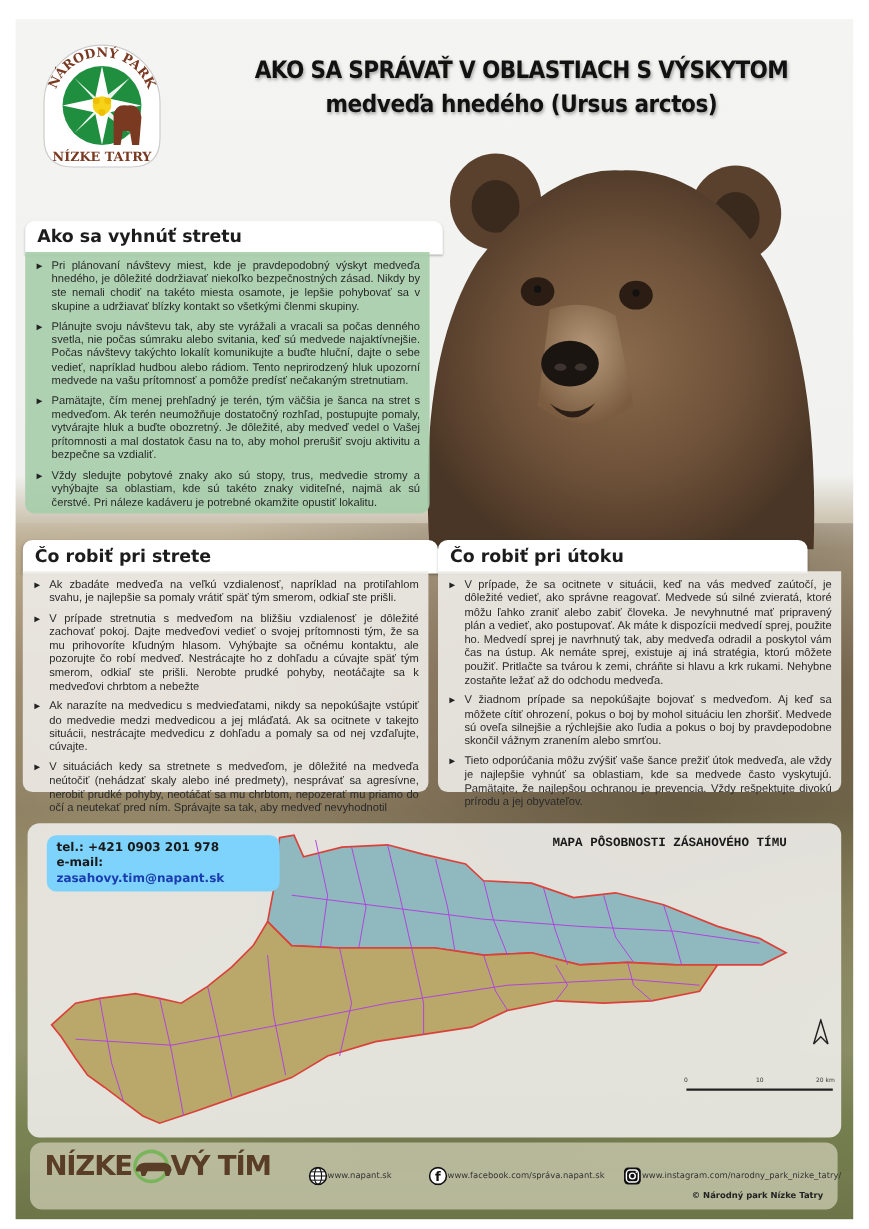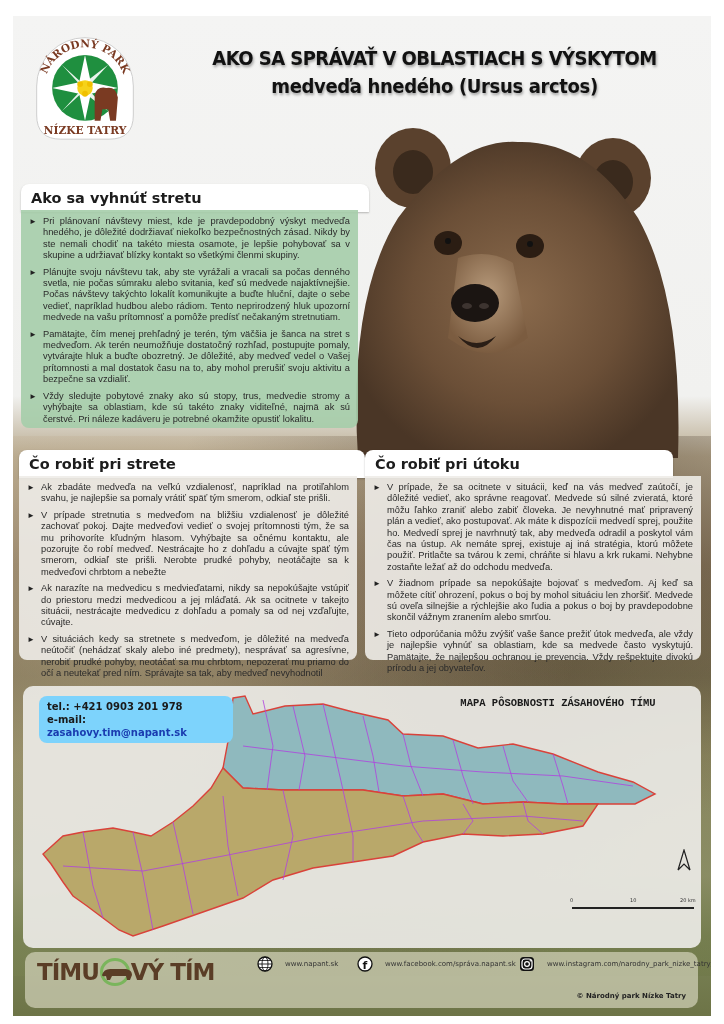--- a/index.html
+++ b/index.html
@@ -64,21 +64,21 @@
   .scalebar { position: absolute; left: 545px; top: 208px; width: 130px; height: 20px; }
 
   
   .footer { position: absolute; left: 12px; top: 936px; width: 673px; height: 56px;
             background: rgba(205,205,180,0.75); border-radius: 10px; }
   .brand { position: absolute; left: 12px; top: 6px; font-family: "DejaVu Sans", sans-serif; font-weight: bold;
            font-size: 23px; color: #5a3d26; letter-spacing: -1px; display:flex; align-items:center; }
   .brand .o { display:inline-block; width: 30px; height: 28px; border: 3px solid #7ab55c; border-radius: 50%; margin: 0 1px; position: relative; }
   .brand .o svg { position:absolute; left:-3px; top:4px; }
   .brand-sub { position: absolute; left: 48px; top: 36px; font-family: "DejaVu Sans", sans-serif; font-weight: bold; font-size: 8.5px; color: #5a3d26; margin-top: 36px; }
-  .link { position: absolute; top: 4px; font-size: 7px; color: #333; display: flex; align-items: center; gap: 12px; font-family: "DejaVu Sans", sans-serif; }
+  .link { position: absolute; top: 20px; font-size: 7px; color: #333; display: flex; align-items: center; font-family: "DejaVu Sans", sans-serif; }
   .ico { width: 16px; height: 16px; display:inline-block; }
   .copyright { position: absolute; right: 12px; top: 40px; font-family: "DejaVu Sans", sans-serif; font-weight: bold; font-size: 7px; color: #222; }
 </style>
 </head>
 <body>
 
 <div class="poster">
   <div class="fur"></div>
 
   <svg class="logo" viewBox="0 0 120 120">
@@ -142,21 +142,21 @@
       <li><span class="arrow">►</span><span>Pamätajte, čím menej prehľadný je terén, tým väčšia je šanca na stret s medveďom. Ak terén neumožňuje dostatočný rozhľad, postupujte pomaly, vytvárajte hluk a buďte obozretný. Je dôležité, aby medveď vedel o Vašej prítomnosti a mal dostatok času na to, aby mohol prerušiť svoju aktivitu a bezpečne sa vzdialiť.</span></li>
       <li><span class="arrow">►</span><span>Vždy sledujte pobytové znaky ako sú stopy, trus, medvedie stromy a vyhýbajte sa oblastiam, kde sú takéto znaky viditeľné, najmä ak sú čerstvé. Pri náleze kadáveru je potrebné okamžite opustiť lokalitu.</span></li>
     </ul>
   </div>
 
   <div class="sec-head" style="left:6px;top:434px;width:346px;">Čo robiť pri strete</div>
   <div class="panel p-grey" style="left:6px;top:460px;width:338px;height:184px;">
     <ul>
       <li><span class="arrow">►</span><span>Ak zbadáte medveďa na veľkú vzdialenosť, napríklad na protiľahlom svahu, je najlepšie sa pomaly vrátiť späť tým smerom, odkiaľ ste prišli.</span></li>
       <li><span class="arrow">►</span><span>V prípade stretnutia s medveďom na bližšiu vzdialenosť je dôležité zachovať pokoj. Dajte medveďovi vedieť o svojej prítomnosti tým, že sa mu prihovoríte kľudným hlasom. Vyhýbajte sa očnému kontaktu, ale pozorujte čo robí medveď. Nestrácajte ho z dohľadu a cúvajte späť tým smerom, odkiaľ ste prišli. Nerobte prudké pohyby, neotáčajte sa k medveďovi chrbtom a nebežte</span></li>
-      <li><span class="arrow">►</span><span>Ak narazíte na medvedicu s medvieďatami, nikdy sa nepokúšajte vstúpiť do priestoru medzi medvedicou a jej mláďatá. Ak sa ocitnete v takejto situácii, nestrácajte medvedicu z dohľadu a pomaly sa od nej vzďaľujte, cúvajte.</span></li>
+      <li><span class="arrow">►</span><span>Ak narazíte na medvedicu s medvieďatami, nikdy sa nepokúšajte vstúpiť do medvedie medzi medvedicou a jej mláďatá. Ak sa ocitnete v takejto situácii, nestrácajte medvedicu z dohľadu a pomaly sa od nej vzďaľujte, cúvajte.</span></li>
       <li><span class="arrow">►</span><span>V situáciách kedy sa stretnete s medveďom, je dôležité na medveďa neútočiť (nehádzať skaly alebo iné predmety), nesprávať sa agresívne, nerobiť prudké pohyby, neotáčať sa mu chrbtom, nepozerať mu priamo do očí a neutekať pred ním. Správajte sa tak, aby medveď nevyhodnotil</span></li>
     </ul>
   </div>
 
   <div class="sec-head" style="left:352px;top:434px;width:308px;">Čo robiť pri útoku</div>
   <div class="panel p-grey" style="left:352px;top:460px;width:336px;height:184px;">
     <ul>
       <li><span class="arrow">►</span><span>V prípade, že sa ocitnete v situácii, keď na vás medveď zaútočí, je dôležité vedieť, ako správne reagovať. Medvede sú silné zvieratá, ktoré môžu ľahko zraniť alebo zabiť človeka. Je nevyhnutné mať pripravený plán a vedieť, ako postupovať. Ak máte k dispozícii medvedí sprej, použite ho. Medvedí sprej je navrhnutý tak, aby medveďa odradil a poskytol vám čas na ústup. Ak nemáte sprej, existuje aj iná stratégia, ktorú môžete použiť. Pritlačte sa tvárou k zemi, chráňte si hlavu a krk rukami. Nehybne zostaňte ležať až do odchodu medveďa.</span></li>
       <li><span class="arrow">►</span><span>V žiadnom prípade sa nepokúšajte bojovať s medveďom. Aj keď sa môžete cítiť ohrození, pokus o boj by mohol situáciu len zhoršiť. Medvede sú oveľa silnejšie a rýchlejšie ako ľudia a pokus o boj by pravdepodobne skončil vážnym zranením alebo smrťou.</span></li>
       <li><span class="arrow">►</span><span>Tieto odporúčania môžu zvýšiť vaše šance prežiť útok medveďa, ale vždy je najlepšie vyhnúť sa oblastiam, kde sa medvede často vyskytujú. Pamätajte, že najlepšou ochranou je prevencia. Vždy rešpektujte divokú prírodu a jej obyvateľov.</span></li>
@@ -205,21 +205,21 @@
     <svg class="scalebar" viewBox="0 0 130 20">
       <line x1="4" y1="14" x2="126" y2="14" stroke="#222" stroke-width="2"></line>
       <text x="2" y="8" font-size="5" fill="#333" font-family="DejaVu Sans, sans-serif">0</text>
       <text x="62" y="8" font-size="5" fill="#333" font-family="DejaVu Sans, sans-serif">10</text>
       <text x="112" y="8" font-size="5" fill="#333" font-family="DejaVu Sans, sans-serif">20 km</text>
     </svg>
   </div>
 
   <div class="footer">
     <div class="brand">
-      <span>TÍMU</span>
+      <span>NÍZKE</span>
       <span class="o">
         <svg width="34" height="16" viewBox="0 0 34 16">
             <path d="M2,10 Q4,3 12,4 L26,4 Q32,5 32,10 L30,15 L27,15 L26,11 L12,11 L10,15 L7,15 L6,11 Q2,12 2,10 Z" fill="#5a3d26"></path>
           </svg>
       </span>
       <span>VÝ TÍM</span>
     </div>
     <div class="brand-sub">PRE MEDVEĎA HNEDÉHO</div>
 
     <div class="link" style="left:232px;">

